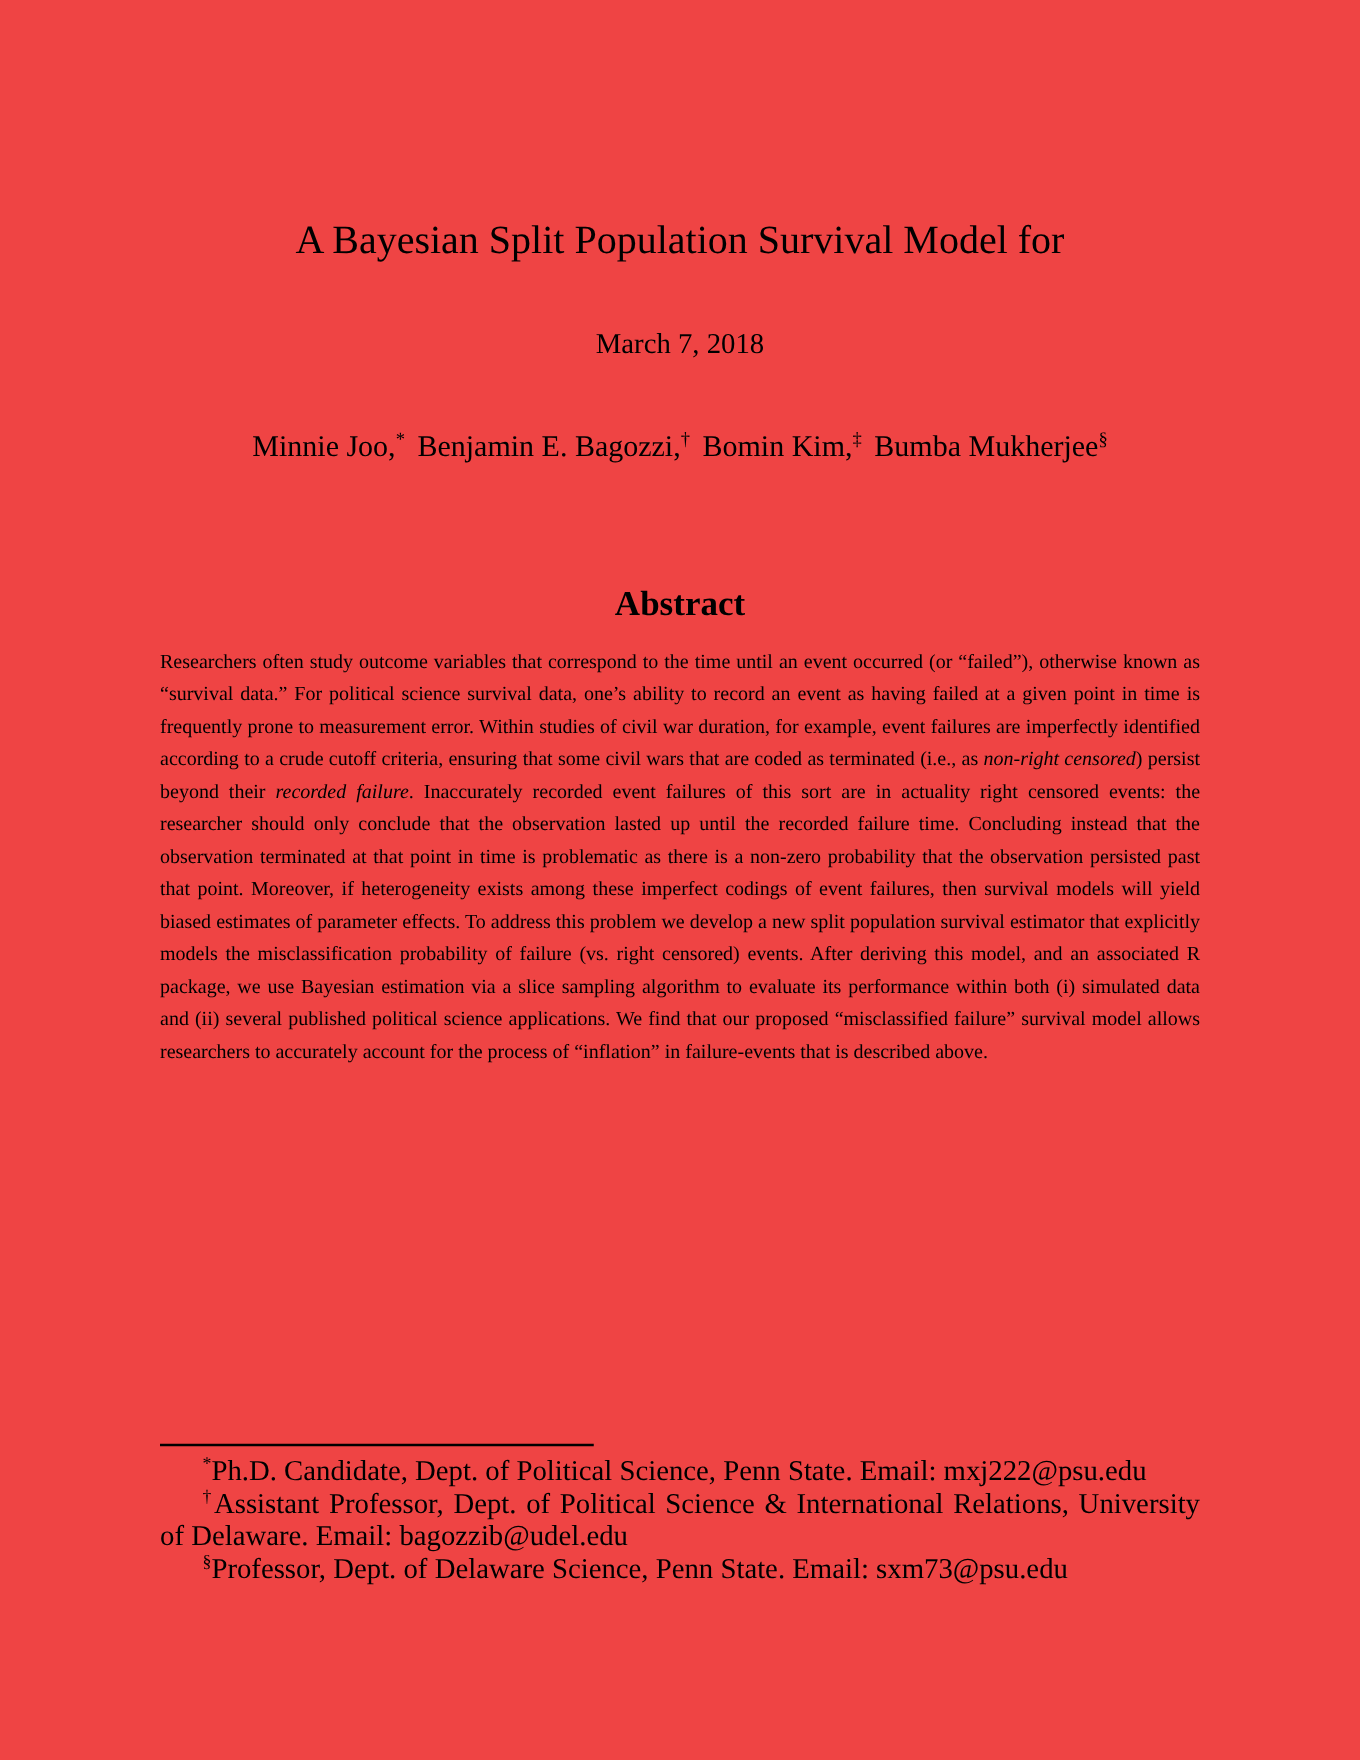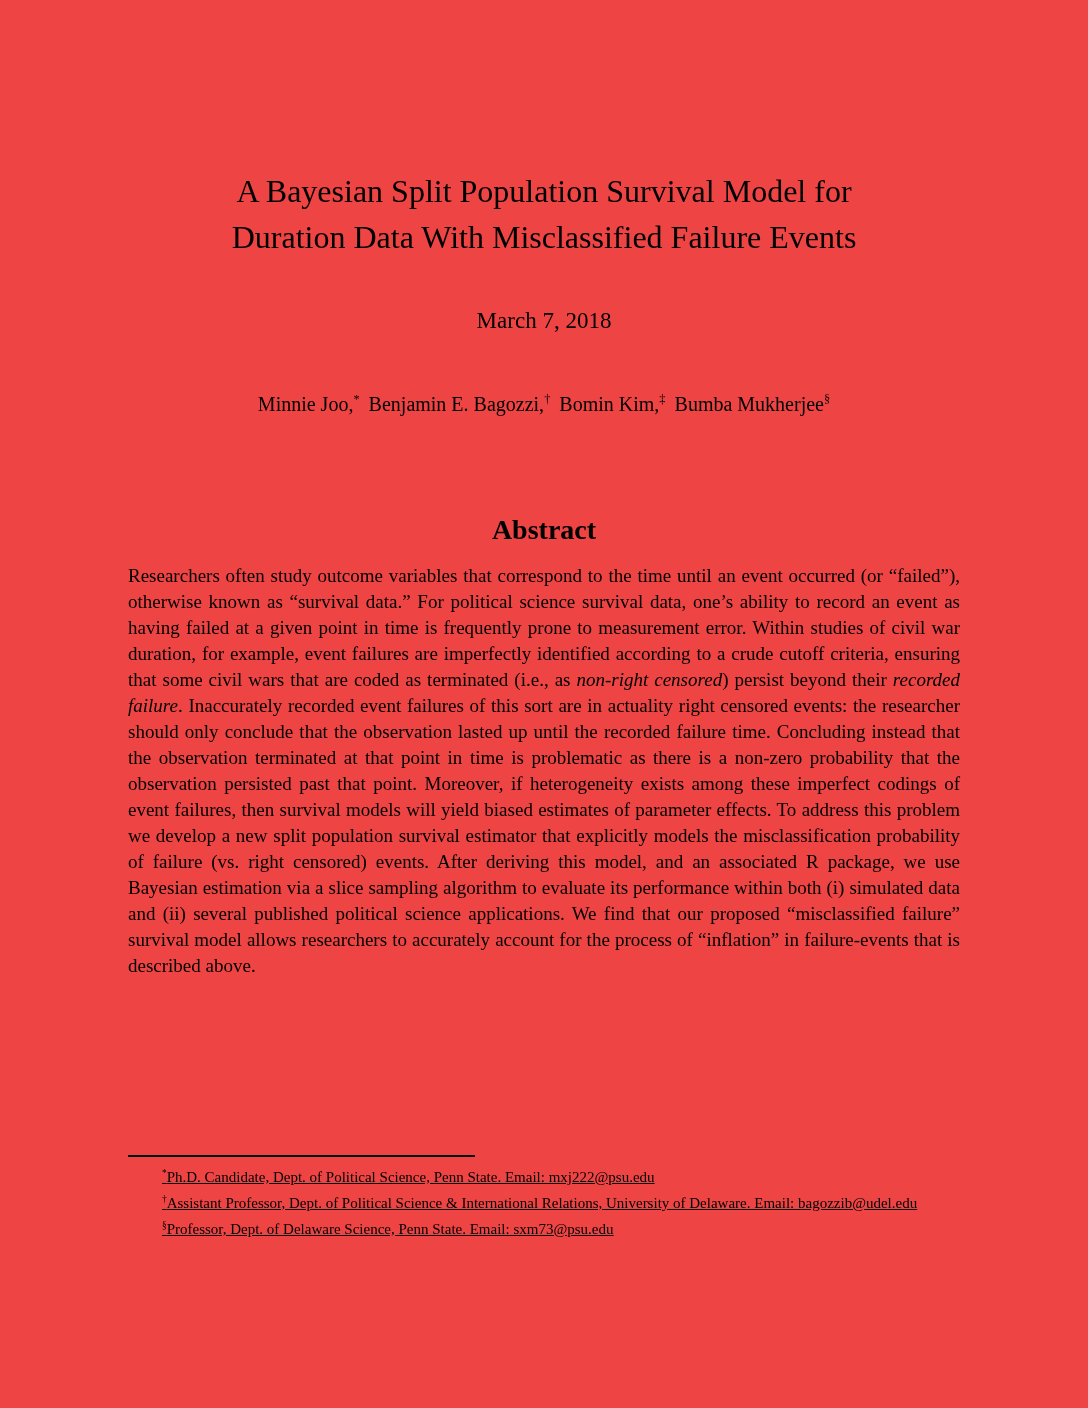--- a/index.html
+++ b/index.html
@@ -30,73 +30,71 @@
   .title-line { display: block; }
   .date {
     margin-top: 46px;
     text-align: center;
     font-size: 23px;
     line-height: 30px;
   }
   .authors {
     margin-top: 52px;
     text-align: center;
-    font-size: 20px;
+    font-size: 24px;
     line-height: 33px;
     white-space: nowrap;
   }
   .author { margin: 0 2px; }
   sup {
     font-size: 62%;
     line-height: 0;
   }
   .abstract-heading {
     margin-top: 94px;
     text-align: center;
     font-size: 28px;
     font-weight: bold;
     line-height: 30px;
   }
   .abstract-body {
     margin: 18px auto 0 auto;
     width: 832px;
-    font-size: 19px;
+    font-size: 16px;
     line-height: 26px;
     text-align: justify;
   }
   .abstract-body em { font-style: italic; }
   .footnote-area {
     position: absolute;
     left: 128px;
     top: 1155px;
     width: 832px;
   }
   .footnote-rule {
     width: 347px;
     height: 0;
     border-top: 2px solid #000000;
     margin: 0 0 7px 0;
   }
   .footnote {
     margin: 0;
-    font-size: 15px;
+    font-size: 23px;
     line-height: 26px;
     text-align: justify;
     text-indent: 34px;
-    text-decoration: underline;
   }
 </style>
 </head>
 <body>
 
 <div class="page">
 
   <h1 class="title">
     <span class="title-line">A Bayesian Split Population Survival Model for</span>
-    <span class="title-line">Duration Data With Misclassified Failure Events</span>
   </h1>
 
   <div class="date">March 7, 2018</div>
 
   <div class="authors">
     <span class="author"><span>Minnie Joo,</span><sup>*</sup></span>
     <span class="author"><span>Benjamin E. Bagozzi,</span><sup>†</sup></span>
     <span class="author"><span>Bomin Kim,</span><sup>‡</sup></span>
     <span class="author"><span>Bumba Mukherjee</span><sup>§</sup></span>
   </div>

